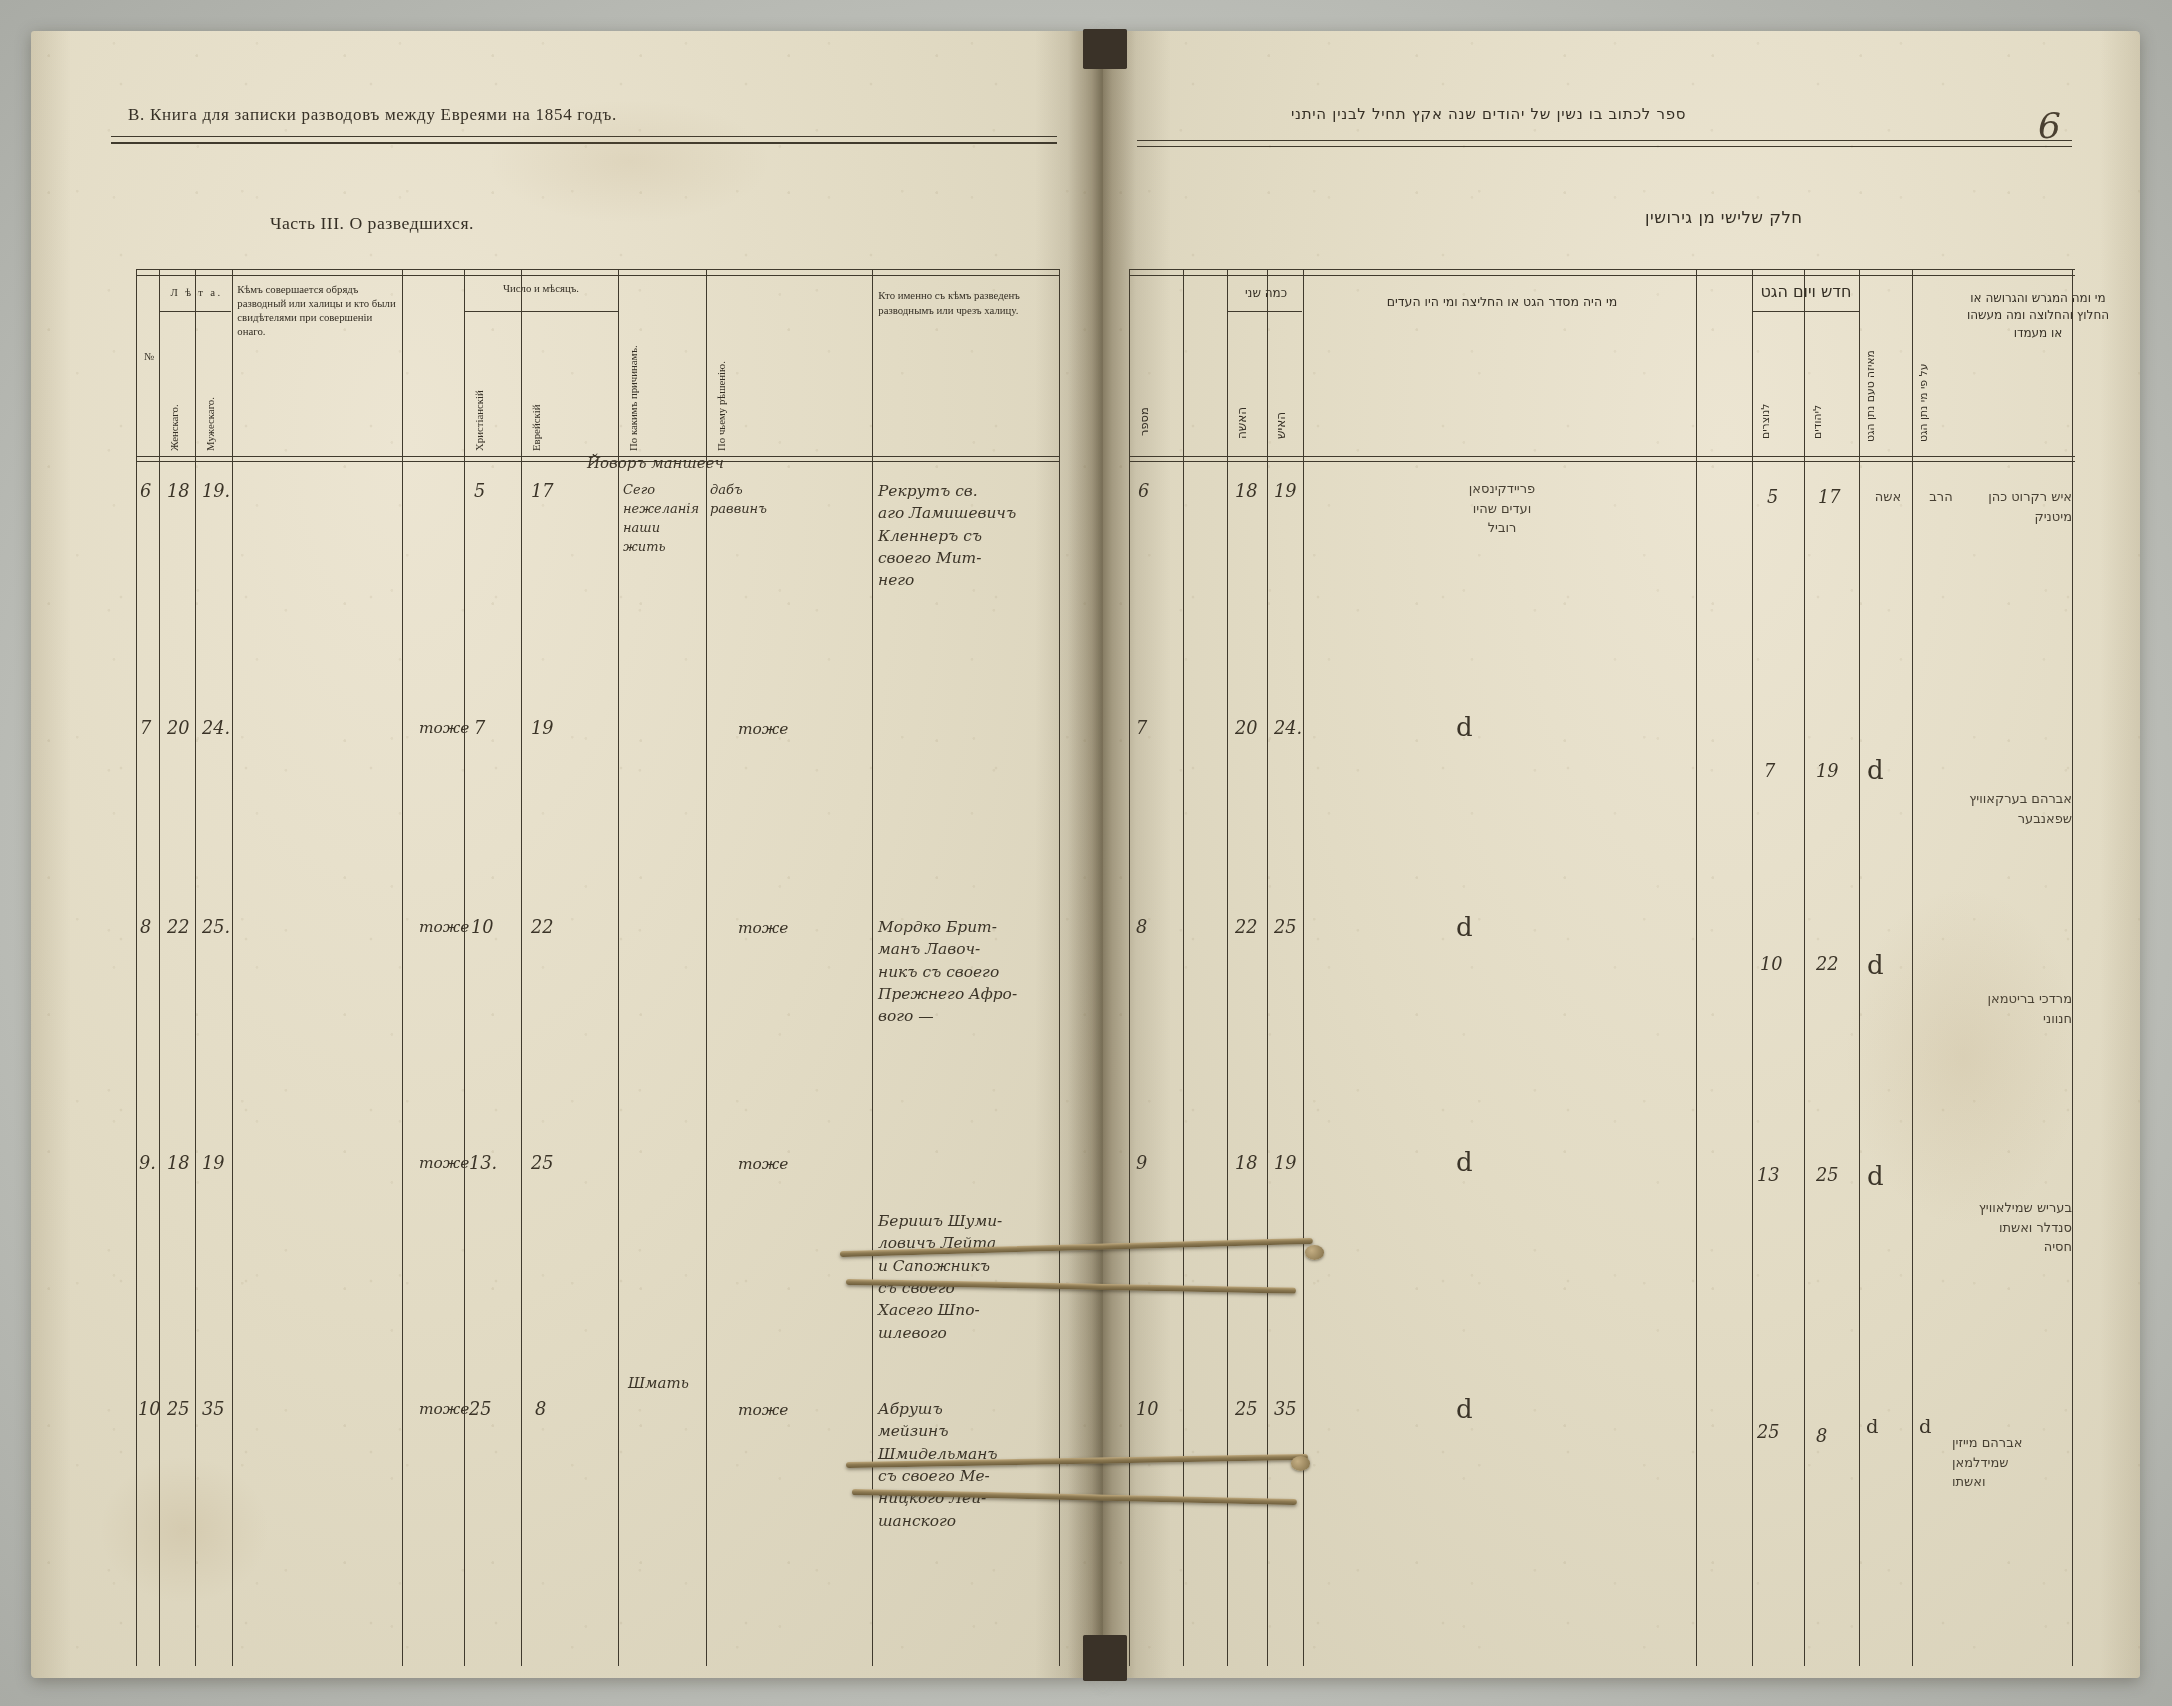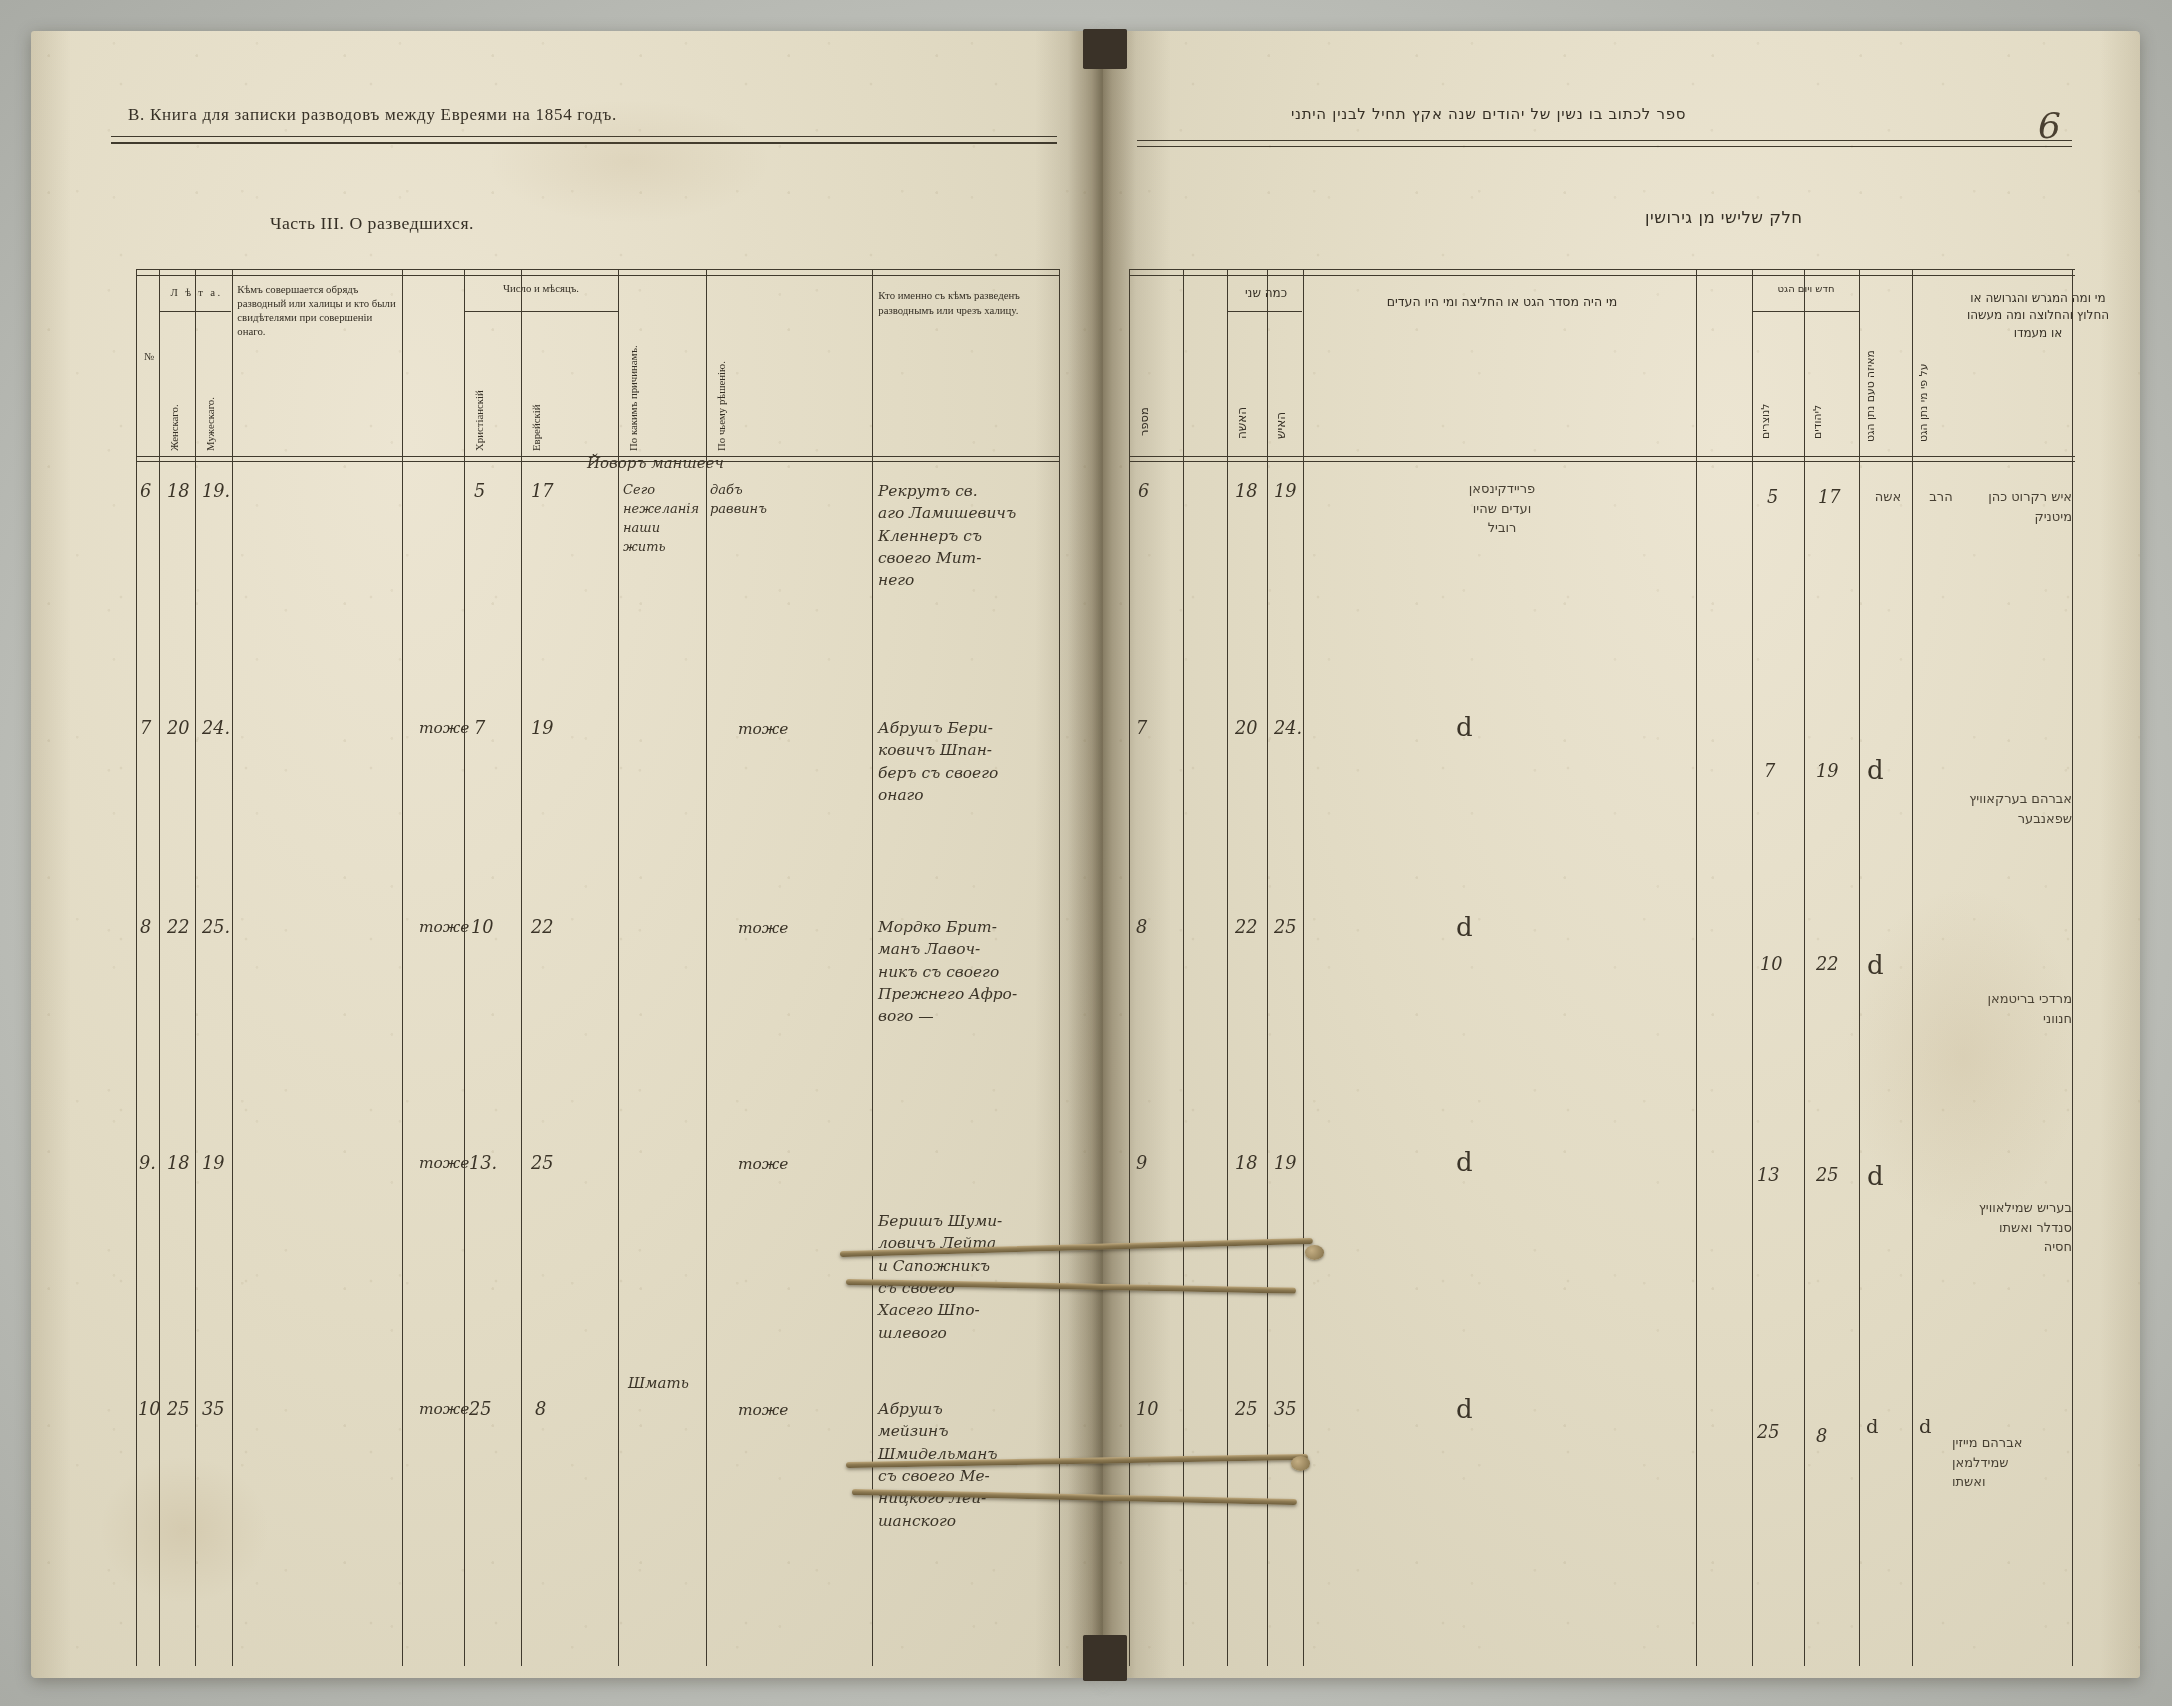--- a/index.html
+++ b/index.html
@@ -277,24 +277,20 @@
 своего Мит-
 него</div>
 
       <div class="num-hand" style="left:109px; top:687px;">7</div>
       <div class="num-hand" style="left:136px; top:687px;">20</div>
       <div class="num-hand" style="left:171px; top:687px;">24.</div>
       <div class="cell-hand" style="left:383px; top:686px; width:165px; position:absolute; left:388px;">тоже</div>
       <div class="num-hand" style="left:443px; top:687px;">7</div>
       <div class="num-hand" style="left:500px; top:687px;">19</div>
       <div class="cell-hand" style="left:707px; top:687px; width:114px;">тоже</div>
-      <div class="cell-hand" style="left:847px; top:686px; width:182px;">Абрушъ Бери-
-ковичъ Шпан-
-беръ съ своего
-онаго</div>
 
       <div class="num-hand" style="left:109px; top:886px;">8</div>
       <div class="num-hand" style="left:136px; top:886px;">22</div>
       <div class="num-hand" style="left:171px; top:886px;">25.</div>
       <div class="cell-hand" style="left:388px; top:885px; width:114px;">тоже</div>
       <div class="num-hand" style="left:440px; top:886px;">10</div>
       <div class="num-hand" style="left:500px; top:886px;">22</div>
       <div class="cell-hand" style="left:707px; top:886px; width:114px;">тоже</div>
       <div class="cell-hand" style="left:847px; top:885px; width:182px;">Мордко Брит-
 манъ Лавоч-
@@ -367,21 +363,21 @@
 
       <div class="colhdr heb vert" style="left:35px; top:268px; height:137px; width:34px; font-size:11.4px;">מספר</div>
 
       <div class="colhdr heb" style="left:127px; top:255px; width:72px; font-size:12px;">כמה שני</div>
 
       <div class="colhdr heb vert" style="left:132px; top:294px; height:114px; width:30px; font-size:12px;">האשה</div>
       <div class="colhdr heb vert" style="left:171px; top:294px; height:114px; width:30px; font-size:12px;">האיש</div>
 
       <div class="colhdr heb" style="left:211px; top:262px; width:376px; font-size:12.5px; line-height:1.45;">מי היה מסדר הגט או החליצה ומי היו העדים</div>
 
-      <div class="colhdr heb" style="left:650px; top:251px; width:106px; font-size:10px; line-height:1.3;">חדש ויום הגט</div>
+      <div class="colhdr heb" style="left:650px; top:251px; width:106px; font-size:16px; line-height:1.3;">חדש ויום הגט</div>
 
       <div class="colhdr heb vert" style="left:657px; top:294px; height:114px; width:30px; font-size:10.8px;">לנוצרים</div>
       <div class="colhdr heb vert" style="left:709px; top:294px; height:114px; width:30px; font-size:10.8px;">ליהודים</div>
       <div class="colhdr heb vert" style="left:762px; top:268px; height:143px; width:32px; font-size:10.8px;">מאיזה טעם נתן הגט</div>
       <div class="colhdr heb vert" style="left:815px; top:268px; height:143px; width:32px; font-size:10.8px;">על פי מי נתן הגט</div>
 
       <div class="colhdr heb" style="left:861px; top:259px; width:148px; font-size:12px; line-height:1.45;">מי ומה המגרש והגרושה או החלוץ והחלוצה ומה מעשהו או מעמדו</div>
 
       <div class="num-hand" style="left:35px; top:450px;">6</div>
       <div class="num-hand" style="left:132px; top:450px;">18</div>

